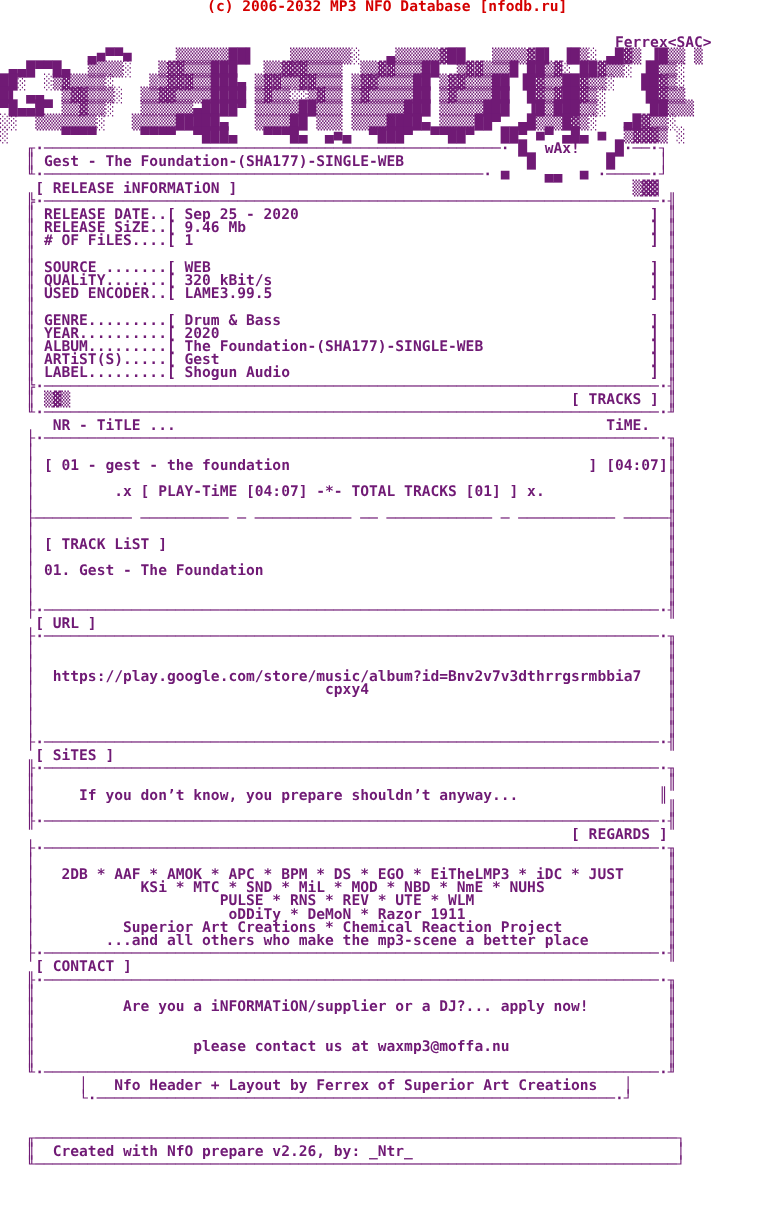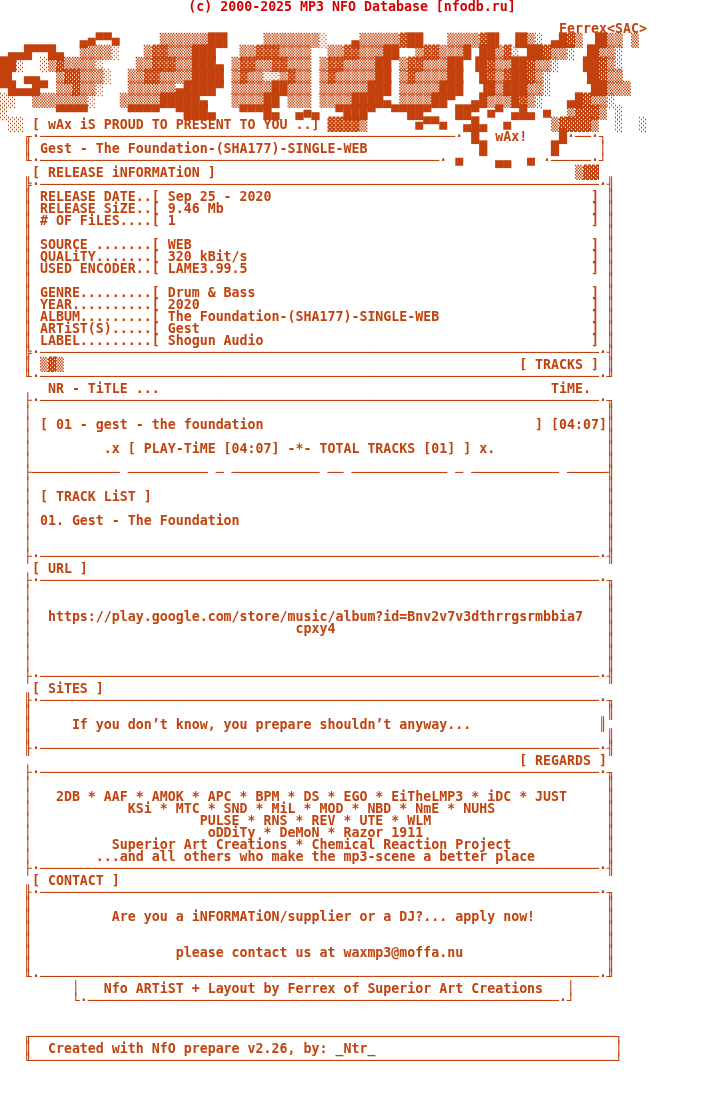--- a/index.html
+++ b/index.html
@@ -5,41 +5,41 @@
   html,body{margin:0;padding:0;}
   body{width:704px;height:1116px;background:#ffffff;}
   .stage{position:relative;width:704px;height:1116px;overflow:hidden;background:#ffffff;}
   .watermark{
     position:absolute;top:0;left:0;width:704px;
     text-align:center;color:#d40000;
     font:700 13.28px/13px "DejaVu Sans Mono",monospace;
     white-space:pre;
   }
   pre.nfo{
-    position:absolute;top:11px;left:0;margin:0;
-    color:#c2410c;
+    position:absolute;top:22px;left:0;margin:0;
+    color:#701a75;
     font:700 13.28px/12px "DejaVu Sans Mono",monospace;
     white-space:pre;
     letter-spacing:0;
   }
   pre.nfo span{display:block;}
 </style>
 </head>
 <body>
 
 <div class="stage">
-  <div class="watermark">(c) 2000-2025 MP3 NFO Database [nfodb.ru]</div>
+  <div class="watermark">(c) 2006-2032 MP3 NFO Database [nfodb.ru]</div>
   <pre class="nfo"><span>
                                                                       Ferrex&lt;SAC&gt;</span><span>          ▄■▀▀■     ▒▒▒▒▒▒██▌    ▒▒▒▒▒▒▒░   ▄▒▒▒▒▒▓██   ▒▒▒▒▓█▌ ▐█▒░ ▄█▓▒ ▐█▒▒ ▒
  ▄▄█▀▀█▄  ▒▒▒▒░   ▒▓▓▒▒▒███   ▒▒▓▓▓▒▒▒▒  ▒▒▓▓▒▒▒██  ▒▓▓▒▒▒█ ██▒▓░ ██▓▒▒░ ▐█▒▒░
 ██░  ░▒▓▒▒▒▒░    ▒▒▓▓▓▒▒███▄ ▒▓▓▒▒▓▓▒▒▒ ▒▓▓▒▒▒▒██ ▒▓▓▒▒▒██ ▐█▓▒▒██▓▒▒░   ██▓▒░
 █▌ ▄▄  ▒▓▓▒▒▒░  ▒▒▓▓▒▒▒▒████ ▒▓▒▒░░▒▓▒▒ ▒▓▒▒▒▒▒██ ▒▓▒▒▒▒██  █▓▒▓██▓▒░    ▐█▓▒▒
 ▀█▄▄█▀ ▒▒▓▒▒░   ▒▒▒▒▒▒▄████▀ ▒▒▒▒▒██▒▒▒ ▒▒▒▒▒▒███ ▒▒▒▒▒███  ▐█▒███▒▒░     ██▒▒▒
 ░░  ▒▒▒▒▒▒▒░   ▒▒▒▒▒█████▄   ▒▒▒▒██ ▒▒▒ ▒▒▒▒████▄ ▒▒▒▒██▀  ▄█▒▒▒█▓▒░   ▄█▓▒▒░
-░      ▀▀▀▀     ▀▀▀▀  ▀███▄   ▀▀▀█▄  ▄■▄  ▀███▀  ▀▀██▀   ██▀ ■▀ ▄█▄ ■  ▒▓▓▓▒ ░</span><span> ░░ [ wAx iS PROUD TO PRESENT TO YOU ..] ▓▓▓▓▒      ■▀▀■  ▄█▄  ■     ▒▓▓▓▓▒  ░  ░</span><span>   ╓·────────────────────────────────────────────────────· █  wAx!    █·──·┐
+░      ▀▀▀▀     ▀▀▀▀  ▀███▄   ▀▀▀█▄  ▄■▄  ▀███▀  ▀▀██▀   ██▀ ■▀ ▄█▄ ■  ▒▓▓▓▒ ░</span><span>   ╓·────────────────────────────────────────────────────· █  wAx!    █·──·┐
    ║ Gest - The Foundation-(SHA177)-SINGLE-WEB              █        █     │
    ╙·──────────────────────────────────────────────────· ■    ▄▄  ■ ·─────·┘</span><span>    [ RELEASE iNFORMATiON ]                                             ▒▓▓
    ╠·──────────────────────────────────────────────────────────────────────·╢
    ║ RELEASE DATE..[ Sep 25 - 2020                                        ] ║
    ║ RELEASE SiZE..[ 9.46 Mb                                              ] ║
    ║ # OF FiLES....[ 1                                                    ] ║
    ║                                                                        ║
    ║ SOURCE .......[ WEB                                                  ] ║
    ║ QUALiTY.......[ 320 kBit/s                                           ] ║
    ║ USED ENCODER..[ LAME3.99.5                                           ] ║
@@ -88,19 +88,19 @@
    │          Superior Art Creations * Chemical Reaction Project            ║
    │        ...and all others who make the mp3-scene a better place         ║
    ├·──────────────────────────────────────────────────────────────────────·╢</span><span>    [ CONTACT ]
    ╟·──────────────────────────────────────────────────────────────────────·╖
    ║                                                                        ║
    ║          Are you a iNFORMATiON/supplier or a DJ?... apply now!         ║
    ║                                                                        ║
    ║                                                                        ║
    ║                  please contact us at waxmp3@moffa.nu                  ║
    ║                                                                        ║
-   ╙·──────────────────────────────────────────────────────────────────────·╜</span><span>         │   Nfo ARTiST + Layout by Ferrex of Superior Art Creations   │
+   ╙·──────────────────────────────────────────────────────────────────────·╜</span><span>         │   Nfo Header + Layout by Ferrex of Superior Art Creations   │
          └·───────────────────────────────────────────────────────────·┘
  
  </span><span>   ╓─────────────────────────────────────────────────────────────────────────┐
    ║  Created with NfO prepare v2.26, by: _Ntr_                              │
    ╙─────────────────────────────────────────────────────────────────────────┘</span></pre>
 </div>
 
 </body></html>

